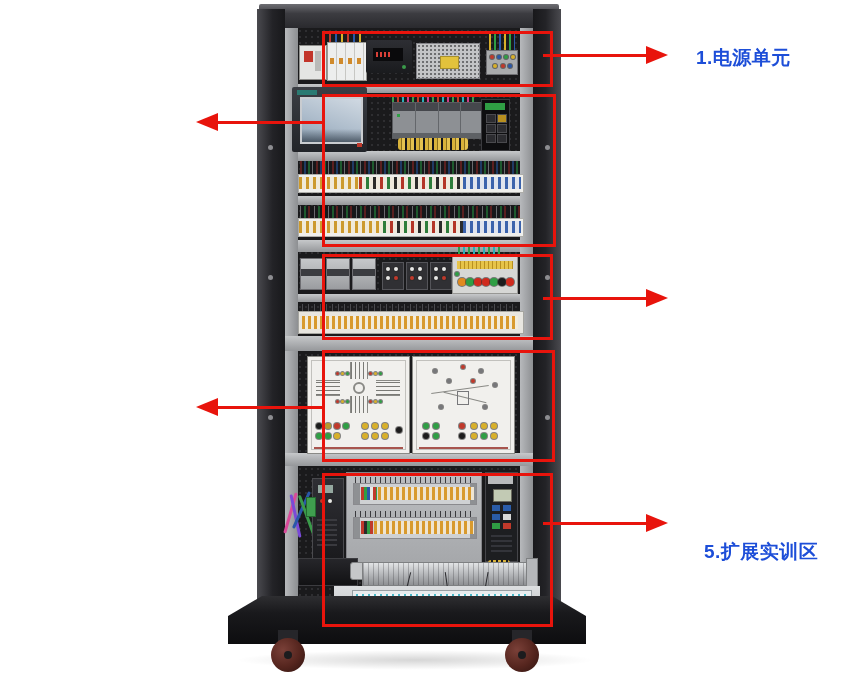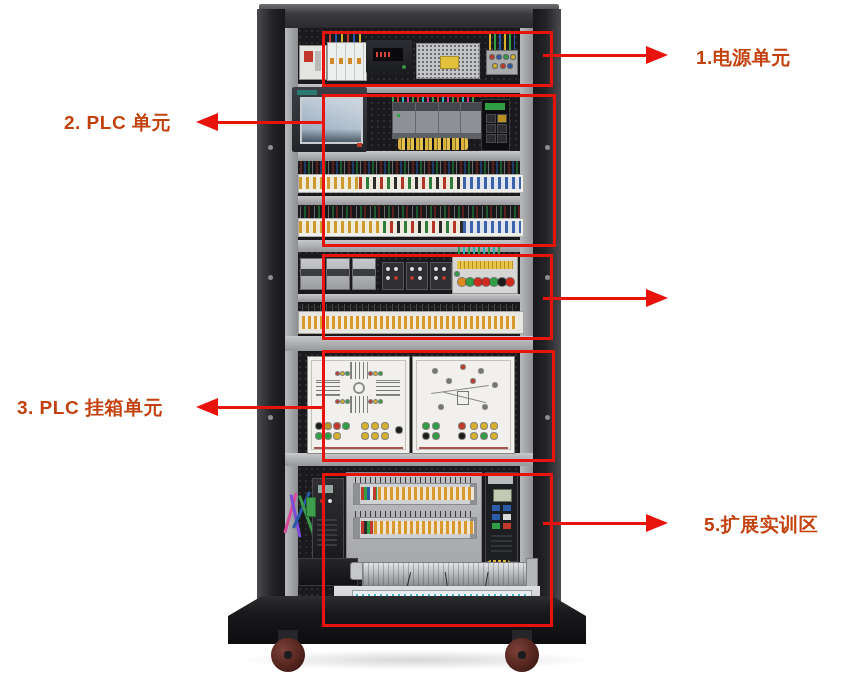--- a/index.html
+++ b/index.html
@@ -10,21 +10,21 @@
         background-image:radial-gradient(#2e2e31 1px, transparent 1.4px);
         background-size:6px 6px;}
   .sep{background:linear-gradient(180deg,#c6c8ca,#95979a);}
   .rail{background:linear-gradient(90deg,#b7b9bc,#8d8f92);}
   .jack{position:absolute;border-radius:50%;box-shadow:0 0 0 1px rgba(40,40,40,.55);}
   .bracket{position:absolute;border:3px solid var(--red);}
   .aline{position:absolute;height:3px;background:var(--red);}
   .ahead{position:absolute;width:0;height:0;border-top:9px solid transparent;border-bottom:9px solid transparent;}
   .ahead.r{border-left:22px solid var(--red);}
   .ahead.l{border-right:22px solid var(--red);}
-  .alabel{position:absolute;color:#c2410c;font-size:19px;font-weight:700;white-space:nowrap;letter-spacing:.5px;}
+  .alabel{position:absolute;color:#1d4ed8;font-size:19px;font-weight:700;white-space:nowrap;letter-spacing:.5px;}
   :root{--red:#e8140c;}
 </style>
 </head>
 <body>
 
 <div id="canvas">
 
   <div class="abs" style="left:259px;top:4px;width:300px;height:27px;border-radius:2px;
               background:linear-gradient(180deg,#6e6e73 0%,#3c3c41 35%,#26262a 100%);"></div>
   <div class="abs" style="left:257px;top:9px;width:28px;height:607px;
@@ -350,26 +350,24 @@
   <div class="bracket" style="left:322px;top:254px;width:225px;height:80px;"></div>
   <div class="bracket" style="left:322px;top:350px;width:227px;height:106px;"></div>
   <div class="bracket" style="left:322px;top:473px;width:225px;height:148px;"></div>
 
   <div class="aline" style="left:543px;top:54px;width:106px;"></div>
   <div class="ahead r" style="left:646px;top:46px;"></div>
   <div class="alabel" style="left:696px;top:45px;">1.电源单元</div>
 
   <div class="aline" style="left:205px;top:121px;width:120px;"></div>
   <div class="ahead l" style="left:196px;top:113px;"></div>
-  <div class="alabel" style="left:64px;top:110px;">2. PLC 单元</div>
 
   <div class="aline" style="left:543px;top:297px;width:106px;"></div>
   <div class="ahead r" style="left:646px;top:289px;"></div>
 
   <div class="aline" style="left:205px;top:406px;width:120px;"></div>
   <div class="ahead l" style="left:196px;top:398px;"></div>
-  <div class="alabel" style="left:17px;top:395px;">3. PLC 挂箱单元</div>
 
   <div class="aline" style="left:543px;top:522px;width:106px;"></div>
   <div class="ahead r" style="left:646px;top:514px;"></div>
-  <div class="alabel" style="left:704px;top:512px;">5.扩展实训区</div>
+  <div class="alabel" style="left:704px;top:539px;">5.扩展实训区</div>
 
 </div>
 
 </body></html>

